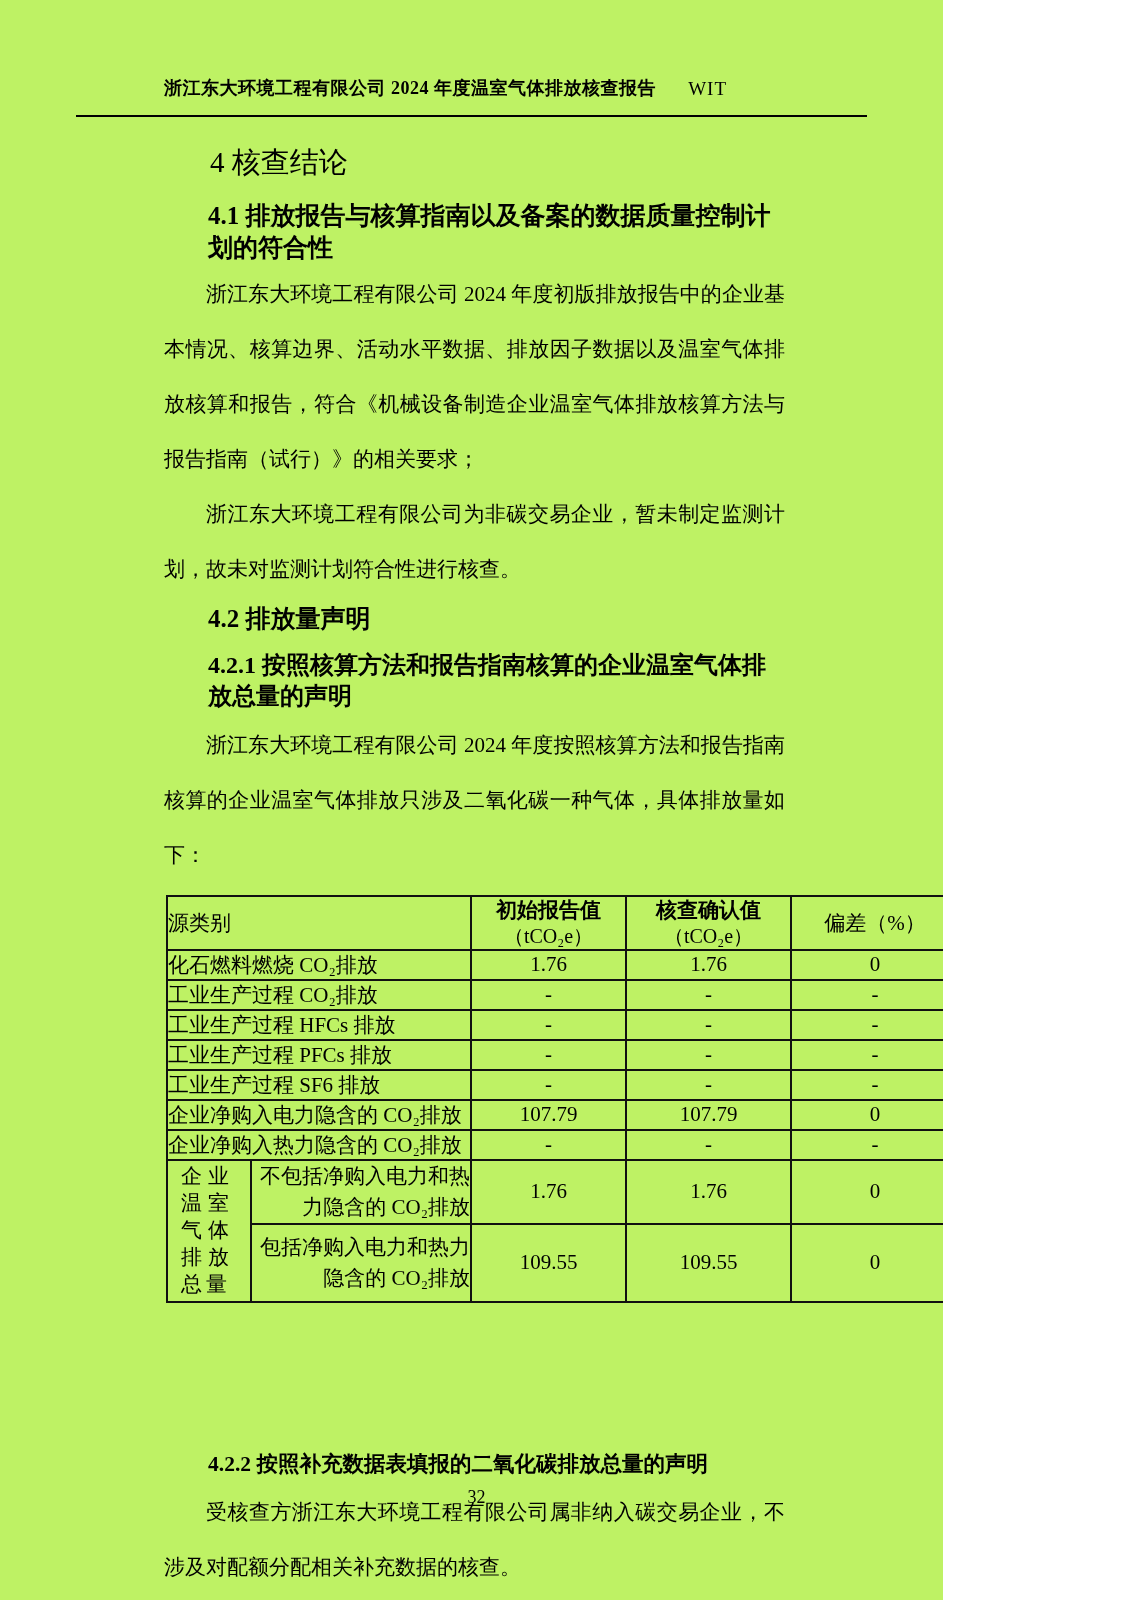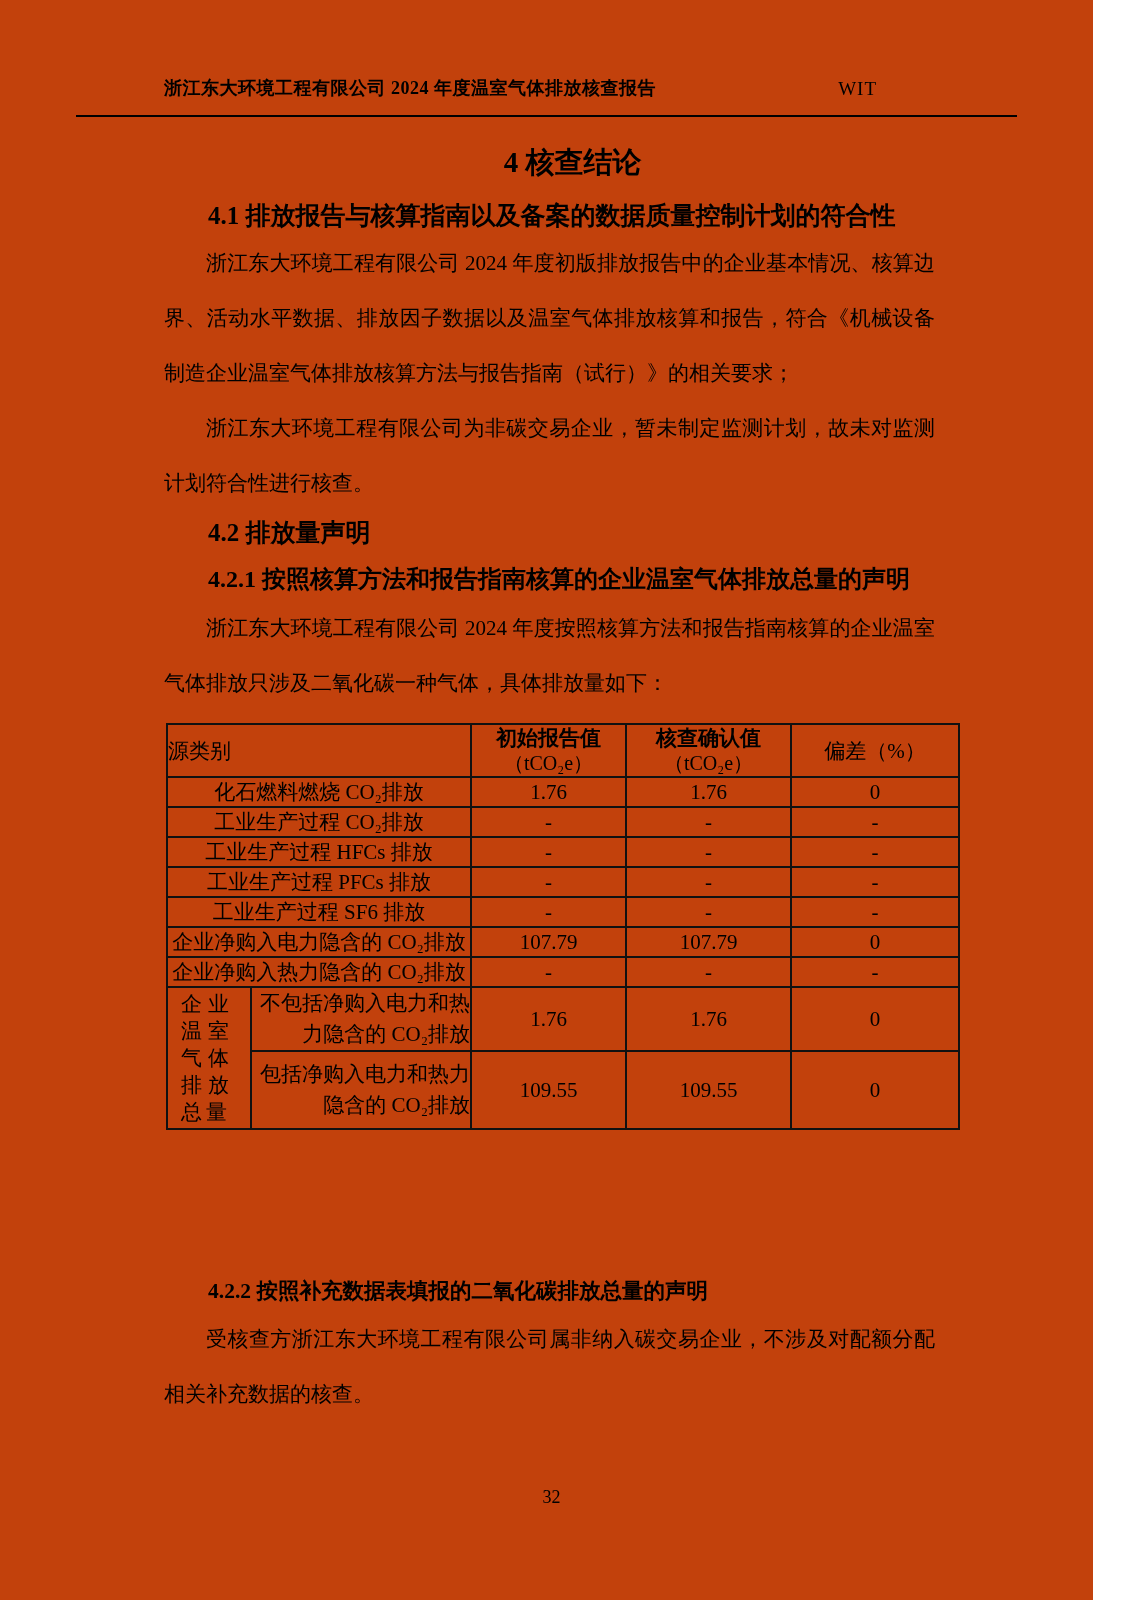--- a/index.html
+++ b/index.html
@@ -1,38 +1,38 @@
 <!DOCTYPE html>
 <html><head>
 <meta charset="utf-8">
 <style>
   html, body { margin: 0; padding: 0; background: #ffffff; }
   body {
     width: 1131px; height: 1600px;
     font-family: "Liberation Serif", "DejaVu Serif", serif;
     color: #000;
   }
-  .page { position: relative; width: 1093px; height: 1600px; overflow: hidden; background: #c2410c; }
+  .page { position: relative; width: 943px; height: 1600px; overflow: hidden; background: #bef264; }
 
   
   .doc-header { padding-top: 76px; margin: 0 76px; }
   .doc-header-row {
     display: flex; justify-content: space-between; align-items: flex-end;
     padding: 0 140px 0 88px;
   }
   .doc-title { font-size: 18px; font-weight: bold; letter-spacing: 0.5px; white-space: nowrap; }
   .doc-logo  { font-size: 19px; letter-spacing: 1px; }
   .header-rule { border: none; border-top: 2.5px solid #000; margin: 15px 0 0 0; }
 
   
   .content { margin: 0 158px 0 164px; font-size: 21px; }
 
   .h-level1 {
-    font-size: 29px; font-weight: bold;
-    margin: 27px 0 0 46px; line-height: 1.25; text-align: center;
+    font-size: 29px; font-weight: normal;
+    margin: 27px 0 0 46px; line-height: 1.25;
   }
   .h-level2 {
     font-size: 25px; font-weight: bold;
     margin: 20px 0 4px 44px; line-height: 1.25;
   }
   .h-level2b {
     font-size: 25px; font-weight: bold;
     margin: 6px 0 0 44px; line-height: 1.25;
   }
   .h-level3 {
@@ -74,21 +74,21 @@
   tr.data-row { height: 28px; }
   tr.tall-row-1 { height: 62px; }
   tr.tall-row-2 { height: 78px; }
 
   th.src-head { text-align: left; padding-left: 14px; }
   th.val-head { text-align: center; line-height: 1.25; }
   th.val-head .head-bold { font-weight: bold; display: block; }
   th.val-head .head-unit { font-weight: normal; display: block; font-size: 20px; }
   th.dev-head { text-align: center; }
 
-  td.row-label { text-align: center; padding-left: 12px; white-space: nowrap; overflow: hidden; margin-left: 44px; }
+  td.row-label { text-align: left; padding-left: 12px; white-space: nowrap; overflow: hidden; margin-left: 44px; }
   td.num-cell { text-align: center; }
 
   td.group-cell { vertical-align: middle; }
   .group-inner {
     width: 52px; margin-left: 13px;
     line-height: 27px; letter-spacing: 4px;
     word-break: break-all; text-align: justify;
   }
   td.sub-label {
     text-align: right; padding: 4px 8px 4px 12px;

